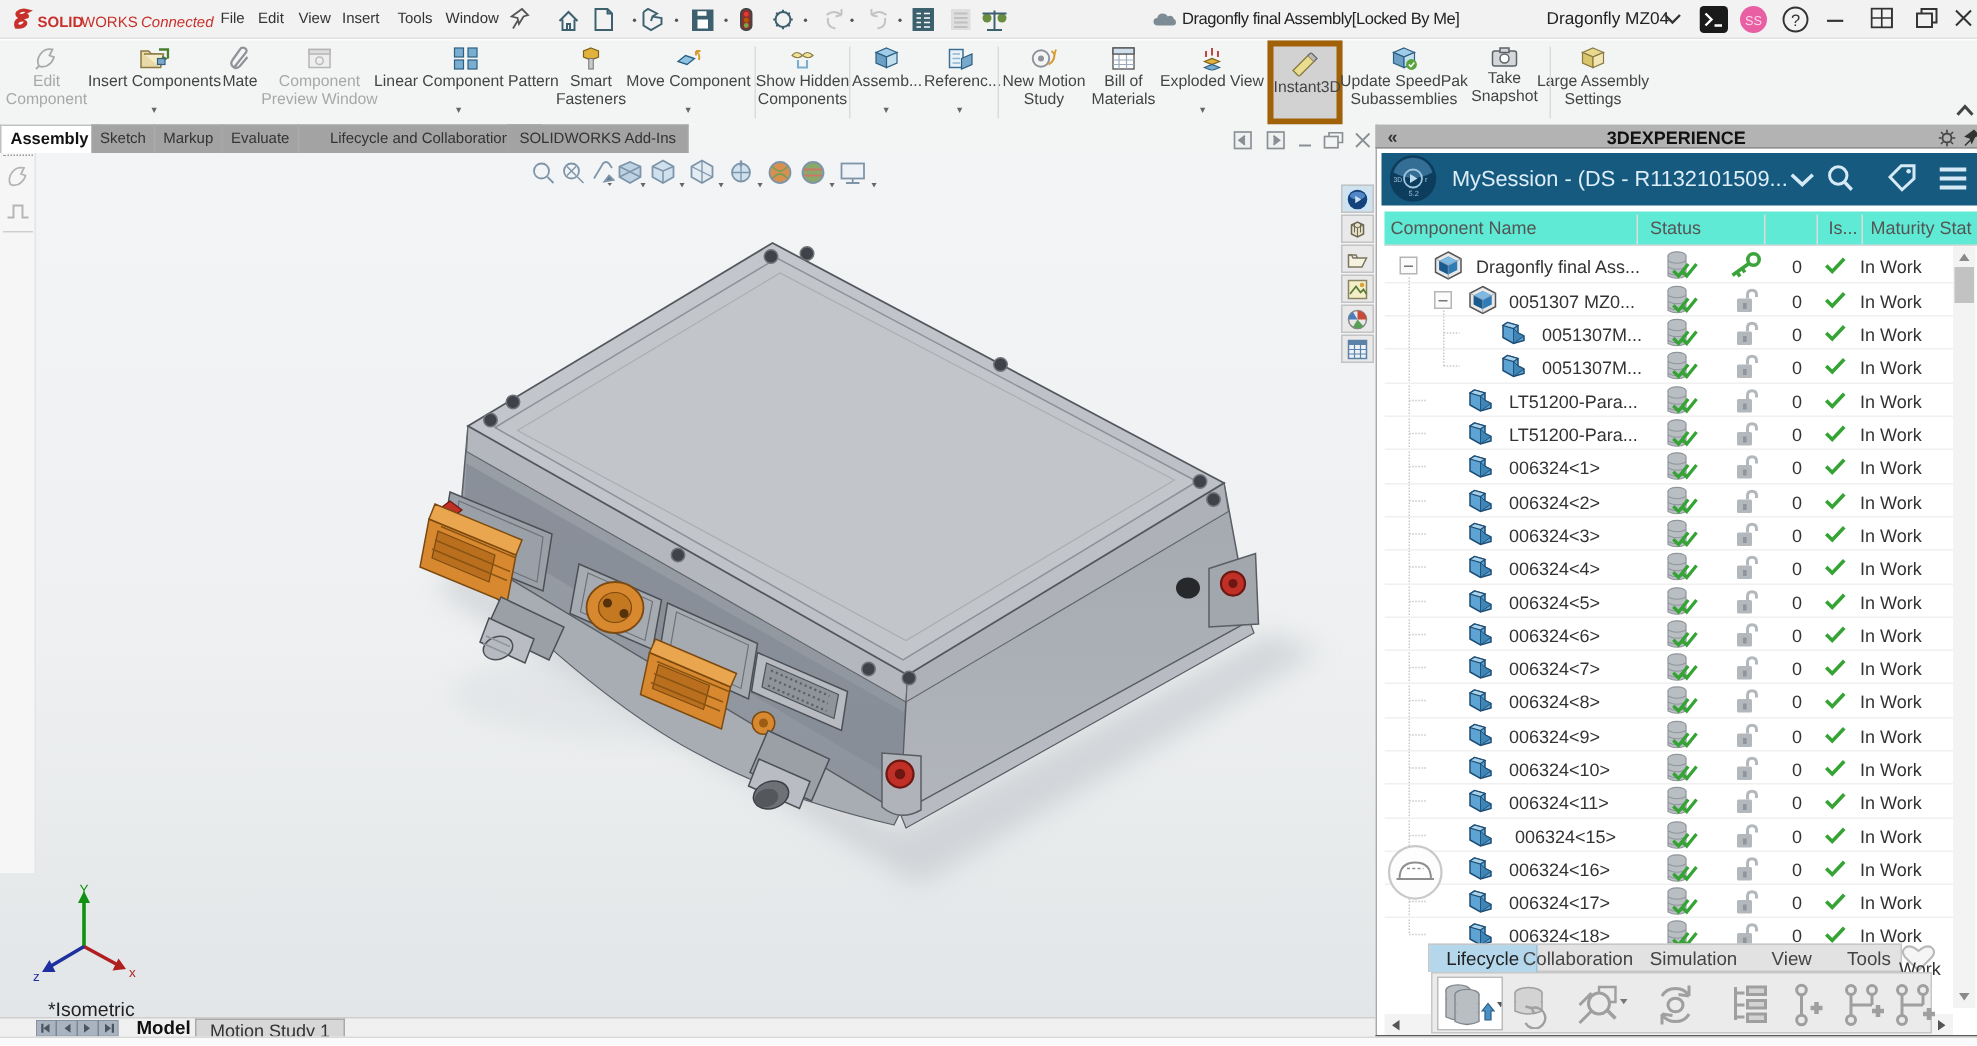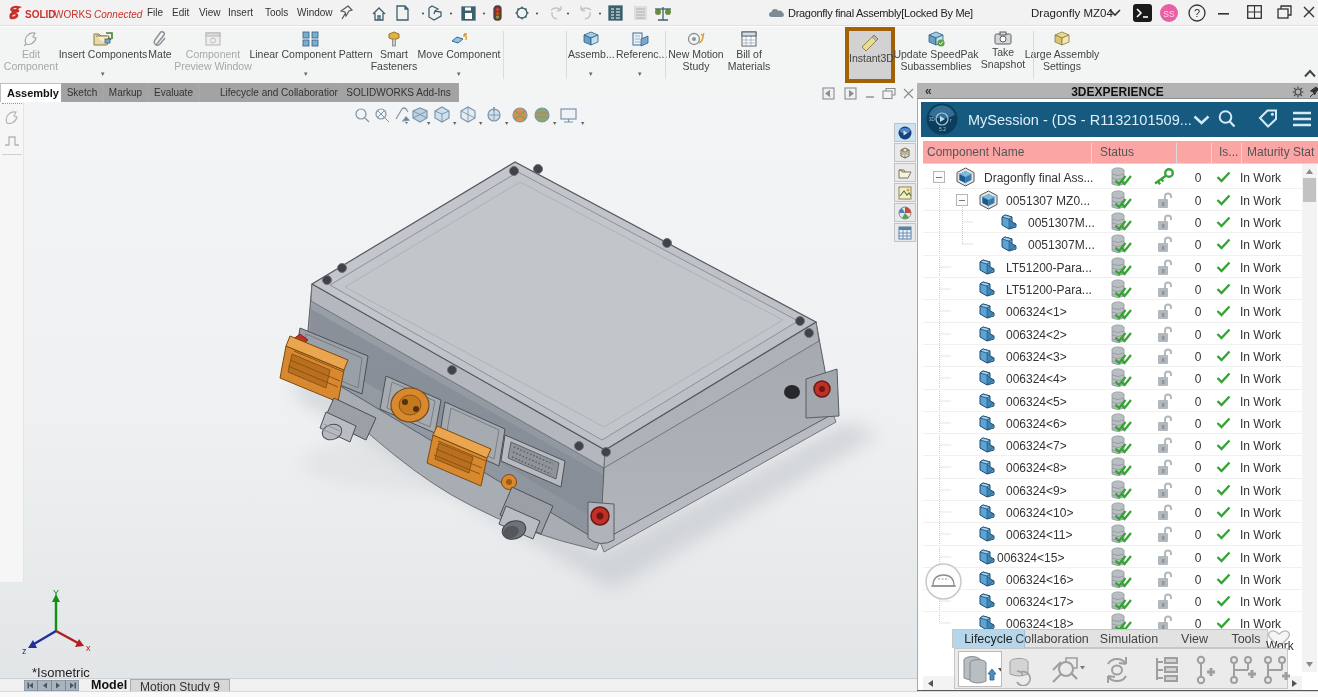--- a/index.html
+++ b/index.html
@@ -40,21 +40,21 @@
 
 #taskstrip { position:absolute; left:893px; top:102px; width:24px; height:160px; }
 .tptab { position:absolute; left:1px; width:22px; height:19px; background:#e9e9e9; border:1px solid #c3c3c3; }
 
 
 #panel { position:absolute; left:917px; top:83px; width:401px; height:610px; background:#fff; border-left:1px solid #a9a9a9; }
 #panelhdr { position:absolute; left:917px; top:83px; width:401px; height:16px; background:#b3b3b3; border-bottom:1px solid #8f8f8f; }
 #panelhdr .t { position:absolute; left:0; width:100%; text-align:center; top:2px; font-size:12px; font-weight:bold; color:#111; }
 #bluebar { position:absolute; left:921px; top:102px; width:397px; height:35px; background:#175a80; }
 #bluebar .txt { position:absolute; left:47px; top:10px; font-size:14.5px; color:#ddeef8; }
-#treehdr { position:absolute; left:923px; top:141px; width:395px; height:23px; background:#fca5a5; border-bottom:1px solid #d9d9d9; font-size:12px; color:#555; white-space:nowrap; overflow:hidden; }
+#treehdr { position:absolute; left:923px; top:141px; width:395px; height:23px; background:#5eead4; border-bottom:1px solid #d9d9d9; font-size:12px; color:#555; white-space:nowrap; overflow:hidden; }
 #tree { position:absolute; left:923px; top:164px; width:379px; height:466px; background:#fff; overflow:hidden; }
 .trow { position:absolute; left:0; width:379px; height:23px; }
 .rowline { position:absolute; left:0; width:379px; height:1px; background:#f0f0f0; }
 .rname { position:absolute; top:5px; font-size:12px; color:#333; white-space:nowrap; }
 .rev { position:absolute; left:265px; top:5px; width:20px; text-align:center; font-size:12px; color:#333; }
 .mat { position:absolute; left:317px; top:5px; font-size:12px; color:#333; }
 #vscroll { position:absolute; left:1302px; top:164px; width:15px; height:508px; background:#f3f3f3; }
 #bottabs { position:absolute; left:952px; top:629px; width:316px; height:19px; background:#e2e2e2; border:1px solid #c7c7c7; }
 .btab { position:absolute; top:0; height:18px; font-size:12.5px; color:#444; text-align:center; line-height:18px; }
 .btab.active { background:#b5d7ec; border-right:1px solid #9cc3dc; color:#222; }
@@ -194,20 +194,25 @@
           </g>
         </svg>Linear Component Pattern<span class="dd abs" style="left:58px;bottom:3px">▾</span></div>
     <div class="rbtn" style="left:355px;width:78px"><svg class="ric" width="16" height="16" viewBox="0 0 16 16">
           <path d="M8 1 L13 3 L13 7 L8 9 L3 7 L3 3 Z" fill="#e2b33c" stroke="#7d6118" stroke-width=".8"></path>
           <rect x="6.5" y="8" width="3" height="7" fill="#c9c9c9" stroke="#777" stroke-width=".7"></rect>
         </svg>Smart<br>Fasteners</div>
     <div class="rbtn" style="left:413px;width:92px"><svg class="ric" width="20" height="16" viewBox="0 0 20 16">
           <path d="M3 10 L8 6 L14 8 L9 12 Z" fill="#8fc3e3" stroke="#2d5f82" stroke-width=".9"></path>
           <path d="M15 3 Q18 5 17 9 M15 3 L18 3 M15 3 L15 6" fill="none" stroke="#d79b2f" stroke-width="1.3"></path>
         </svg>Move Component<span class="dd abs" style="left:44px;bottom:3px">▾</span></div>
+    <div class="rbtn" style="left:500px;width:70px"><svg class="ric" width="18" height="16" viewBox="0 0 18 16">
+          <path d="M2 6 Q5 2 9 6 Q6 9 2 6Z" fill="#f0e39a" stroke="#8a7a42" stroke-width=".8"></path>
+          <path d="M9 6 Q12 2 16 6 Q13 9 9 6Z" fill="#f0e39a" stroke="#8a7a42" stroke-width=".8"></path>
+          <path d="M6 9 L6 14 L12 14 L12 9" fill="none" stroke="#7aaed0" stroke-width="1.4"></path>
+        </svg>Show Hidden<br>Components</div>
     <div class="rbtn" style="left:568px;width:46px"><svg class="ric" width="18" height="16" viewBox="0 0 18 16">
           <path d="M9 1 L16 4 L9 7 L2 4 Z" fill="#9fcce8" stroke="#2d5f82" stroke-width=".8"></path>
           <path d="M2 4 L2 11 L9 14 L9 7 Z" fill="#6b9fc4" stroke="#2d5f82" stroke-width=".8"></path>
           <path d="M16 4 L16 11 L9 14 L9 7 Z" fill="#c2dff0" stroke="#2d5f82" stroke-width=".8"></path>
         </svg>Assemb...<span class="dd abs" style="left:21px;bottom:3px">▾</span></div>
     <div class="rbtn" style="left:616px;width:48px"><svg class="ric" width="18" height="16" viewBox="0 0 18 16">
           <rect x="2" y="2" width="9" height="12" fill="#e9f2f8" stroke="#3d6f94" stroke-width="1"></rect>
           <path d="M4 5 L9 5 M4 8 L9 8 M4 11 L9 11" stroke="#8fb5cf" stroke-width="1"></path>
           <path d="M10 8 L17 5 L17 12 L10 15Z" fill="#78a9cc" stroke="#2d5f82" stroke-width=".8"></path>
         </svg>Referenc...<span class="dd abs" style="left:22px;bottom:3px">▾</span></div>
@@ -215,20 +220,25 @@
           <circle cx="7" cy="8" r="5.5" fill="none" stroke="#8f9399" stroke-width="1.3"></circle>
           <circle cx="7" cy="8" r="2" fill="#8f9399"></circle>
           <path d="M12 12 Q16 10 16 5" fill="none" stroke="#d79b2f" stroke-width="1.4"></path>
           <path d="M14 3 L16 5 L17 2" fill="none" stroke="#d79b2f" stroke-width="1.2"></path>
         </svg>New Motion<br>Study</div>
     <div class="rbtn" style="left:723px;width:52px"><svg class="ric" width="16" height="16" viewBox="0 0 16 16">
           <rect x="1" y="1" width="14" height="14" fill="#fff" stroke="#555" stroke-width=".9"></rect>
           <path d="M1 5 L15 5 M1 9 L15 9 M1 12 L15 12 M5 1 L5 15 M10 5 L10 15" stroke="#9ab" stroke-width=".8"></path>
           <rect x="1" y="1" width="14" height="4" fill="#cfe0ec" stroke="#555" stroke-width=".9"></rect>
         </svg>Bill of<br>Materials</div>
+    <div class="rbtn" style="left:771px;width:74px"><svg class="ric" width="18" height="16" viewBox="0 0 18 16">
+          <path d="M4 10 L9 8 L14 10 L9 12Z" fill="#e2b33c" stroke="#7d6118" stroke-width=".8"></path>
+          <path d="M4 14 L9 12 L14 14 L9 16Z" fill="#7aaed0" stroke="#2d5f82" stroke-width=".8"></path>
+          <path d="M9 1 L9 6 M5 3 L5 7 M13 3 L13 7" stroke="#b33" stroke-width="1.2"></path>
+        </svg>Exploded View<span class="dd abs" style="left:29px;bottom:3px">▾</span></div>
     <div class="rbtn" id="instant3d" style="left:845px;width:50px"><svg class="ric" width="20" height="16" viewBox="0 0 20 16">
           <path d="M2 12 L12 2 L16 6 L6 16 Z" fill="#e8dc8f" stroke="#8a7a42" stroke-width=".9"></path>
           <path d="M12 2 L14 0 L18 4 L16 6" fill="#b9b9b9" stroke="#666" stroke-width=".8"></path>
         </svg>Instant3D</div>
     <div class="rbtn" style="left:892px;width:88px"><svg class="ric" width="18" height="16" viewBox="0 0 18 16">
           <path d="M9 1 L16 4 L9 7 L2 4Z" fill="#9fcce8" stroke="#2d5f82" stroke-width=".8"></path>
           <path d="M2 4 L2 11 L9 14 L9 7Z" fill="#6b9fc4" stroke="#2d5f82" stroke-width=".8"></path>
           <path d="M16 4 L16 11 L9 14 L9 7Z" fill="#c2dff0" stroke="#2d5f82" stroke-width=".8"></path>
           <circle cx="14" cy="12" r="3.6" fill="#58a33a" stroke="none"></circle>
           <path d="M12.2 12 L13.6 13.4 L15.9 10.7" stroke="#fff" stroke-width="1" fill="none"></path>
@@ -461,21 +471,21 @@
       <g fill="#4a5560">
           <path d="M9 2.5 L5 5.5 L9 8.5 Z"></path>
           <rect x="3.5" y="2.5" width="1.5" height="6"></rect>
           <path d="M23 2.5 L19 5.5 L23 8.5 Z"></path>
           <path d="M32 2.5 L36 5.5 L32 8.5 Z"></path>
           <path d="M46 2.5 L50 5.5 L46 8.5 Z"></path>
           <rect x="50.5" y="2.5" width="1.5" height="6"></rect>
         </g>
     </svg>
     <span class="abs" style="left:91px;top:-1px;font-size:12.5px;font-weight:bold;color:#111">Model</span>
-    <span class="abs" style="left:130px;top:0;width:100px;height:13px;background:#d7d7d7;border:1px solid #aaa;border-bottom:none;font-size:12px;color:#333;text-align:center">Motion Study 9</span>
+    <span class="abs" style="left:130px;top:0;width:100px;height:13px;background:#d7d7d7;border:1px solid #aaa;border-bottom:none;font-size:12px;color:#333;text-align:center">Motion Study 1</span>
   </div>
 
   <div id="panel"></div>
   <div id="panelhdr">
     <span class="abs" style="left:8px;top:1px;font-size:12px;font-weight:bold;color:#333">«</span>
     <span class="t">3DEXPERIENCE</span>
     <svg class="abs" style="left:375px;top:3px" width="12" height="12" viewBox="0 0 12 12">
         <circle cx="6" cy="6" r="3" fill="none" stroke="#444" stroke-width="1.2"></circle>
         <path d="M6 0.5 L6 2.5 M6 9.5 L6 11.5 M0.5 6 L2.5 6 M9.5 6 L11.5 6 M2 2 L3.5 3.5 M10 10 L8.5 8.5 M2 10 L3.5 8.5 M10 2 L8.5 3.5" stroke="#444" stroke-width="1.1"></path>
       </svg>
@@ -1081,21 +1091,21 @@
         <span class="mat">In Work</span>
       </div>
 <div class="trow" style="top:382px">
         <span class="rowline" style="top:-1px"></span>
         <svg class="abs" style="left:56px;top:2px" width="18" height="18" viewBox="0 0 18 18">
           <path d="M5 1 L13 1 L13 7 L17 9 L17 14 L9 17 L1 13 L1 3 Z" fill="none" stroke="none"></path>
           <path d="M4 2 L11 4 L11 9 L15 11 L15 14 L8 16 L1 12 L1 4 Z" fill="#5da4d4" stroke="#1d4d74" stroke-width="1"></path>
           <path d="M4 2 L11 4 L8 6 L1 4 Z" fill="#a8d2ec" stroke="#1d4d74" stroke-width=".8"></path>
           <path d="M8 6 L11 9 L15 11 L8 16 Z" fill="#3f85b5" stroke="#1d4d74" stroke-width=".6"></path>
         </svg>
-        <span class="rname" style="left:74px">006324&lt;15&gt;</span>
+        <span class="rname" style="left:87px">006324&lt;15&gt;</span>
         <svg class="abs" style="left:187px;top:1px" width="22" height="21" viewBox="0 0 22 21">
           <g fill="#b9bec3" stroke="#8f959b" stroke-width=".8">
             <ellipse cx="8" cy="3.5" rx="6" ry="2.6"></ellipse>
             <path d="M2 3.5 L2 17 Q8 20 14 17 L14 3.5"></path>
             <path d="M2 7 Q8 10 14 7" fill="none"></path>
             <path d="M2 11 Q8 14 14 11" fill="none"></path>
             <path d="M2 15 Q8 18 14 15" fill="none"></path>
           </g>
           <path d="M5.5 13.5 L9 17 L15.5 9" stroke="#35a435" stroke-width="2.2" fill="none"></path>
           <path d="M11 13.5 L14.5 17 L21 9" stroke="#35a435" stroke-width="2.2" fill="none"></path>

